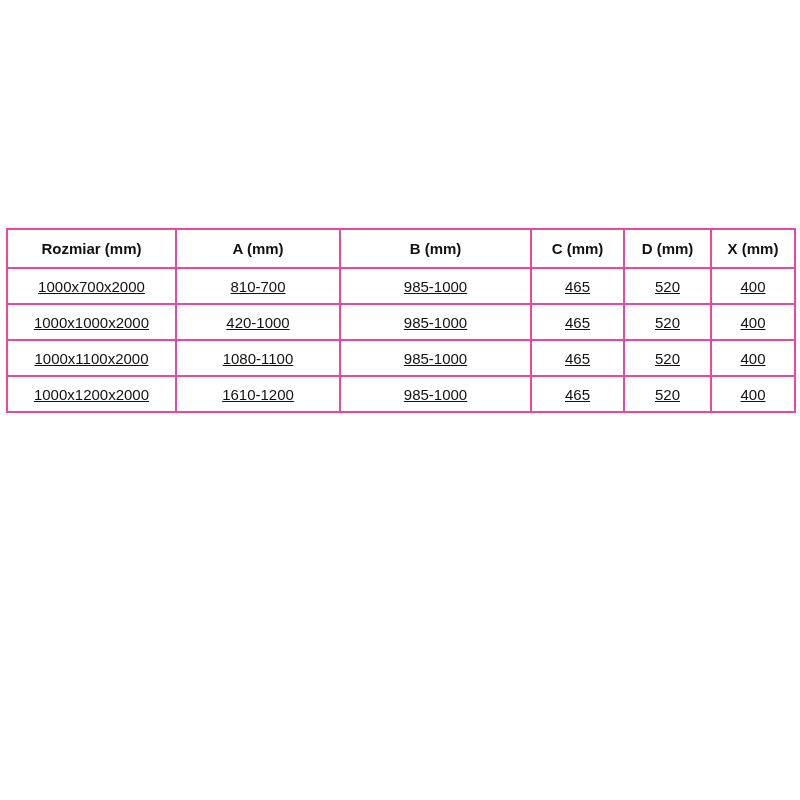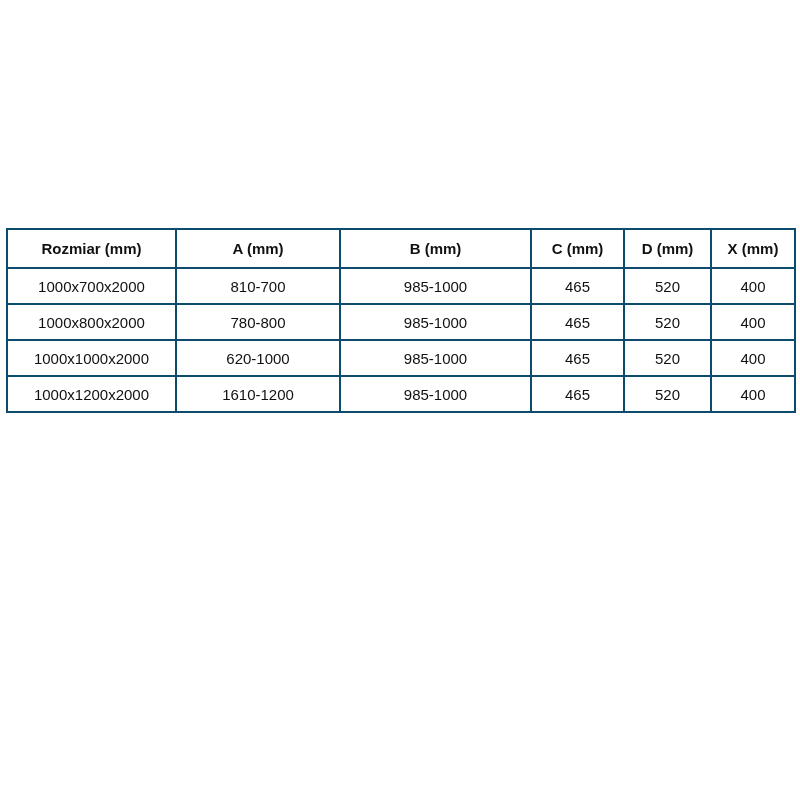--- a/index.html
+++ b/index.html
@@ -19,36 +19,37 @@
     position: absolute;
     left: 6px;
     top: 228px;
     width: 788px;
     border-collapse: collapse;
     table-layout: fixed;
     color: #111111;
   }
   table.dim-table th,
   table.dim-table td {
-    border: 2px solid #0c4a6e;
+    border: 2px solid #ec4899;
     text-align: center;
     vertical-align: middle;
     font-size: 15px;
     padding: 0 2px;
     overflow: hidden;
     white-space: nowrap;
     background: #ffffff;
   }
   table.dim-table th {
     font-weight: bold;
     height: 37px;
   }
   table.dim-table td {
     font-weight: normal;
     height: 34px;
+    text-decoration: underline;
   }
 </style>
 </head>
 <body>
 
 <div class="page">
   <table class="dim-table">
     <colgroup>
       <col style="width:169px">
       <col style="width:164px">
@@ -70,30 +71,30 @@
     <tbody>
         <tr>
           <td>1000x700x2000</td>
           <td>810-700</td>
           <td>985-1000</td>
           <td>465</td>
           <td>520</td>
           <td>400</td>
         </tr>
         <tr>
-          <td>1000x800x2000</td>
-          <td>780-800</td>
+          <td>1000x1000x2000</td>
+          <td>420-1000</td>
           <td>985-1000</td>
           <td>465</td>
           <td>520</td>
           <td>400</td>
         </tr>
         <tr>
-          <td>1000x1000x2000</td>
-          <td>620-1000</td>
+          <td>1000x1100x2000</td>
+          <td>1080-1100</td>
           <td>985-1000</td>
           <td>465</td>
           <td>520</td>
           <td>400</td>
         </tr>
         <tr>
           <td>1000x1200x2000</td>
           <td>1610-1200</td>
           <td>985-1000</td>
           <td>465</td>

